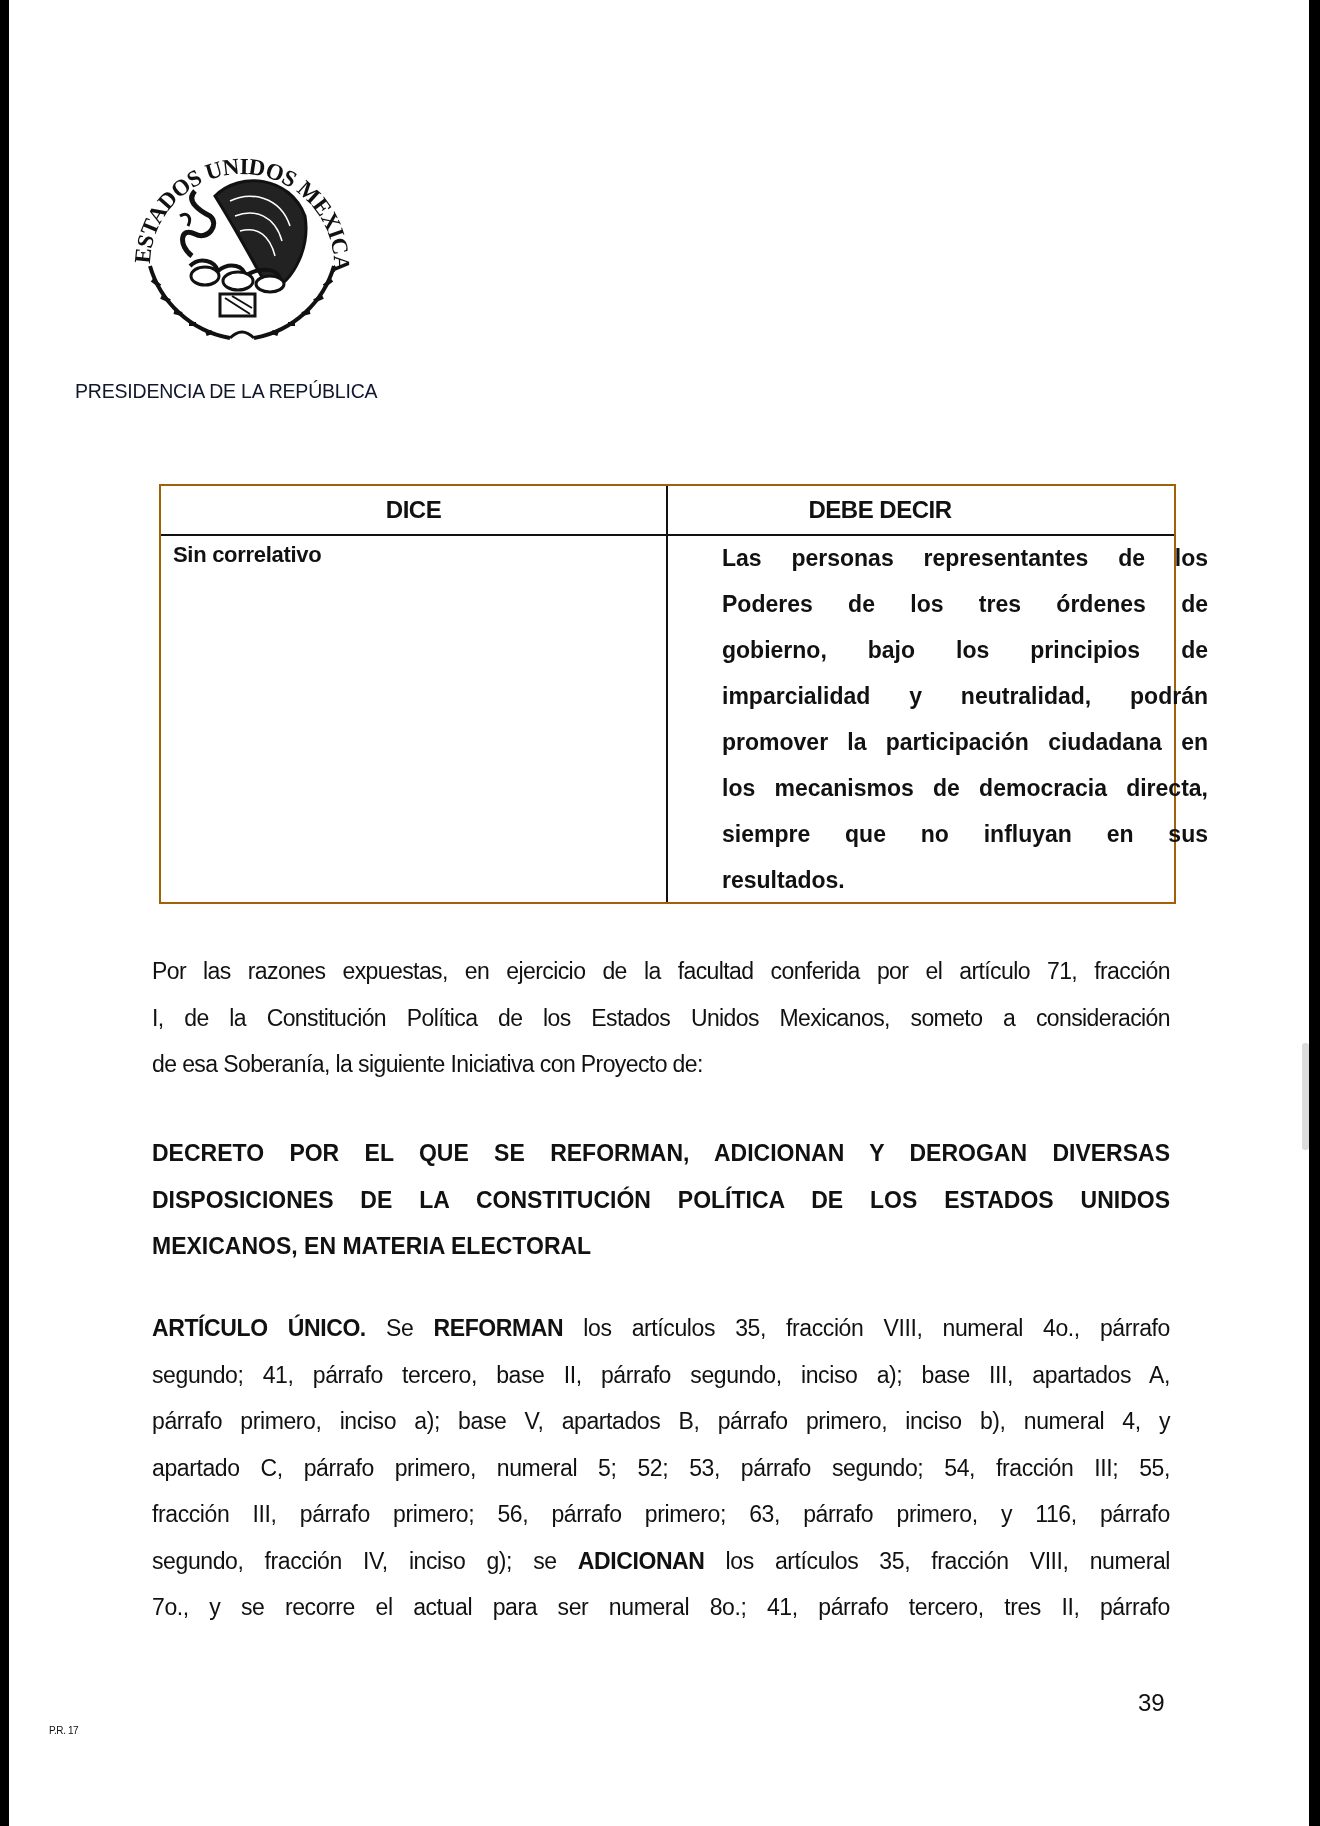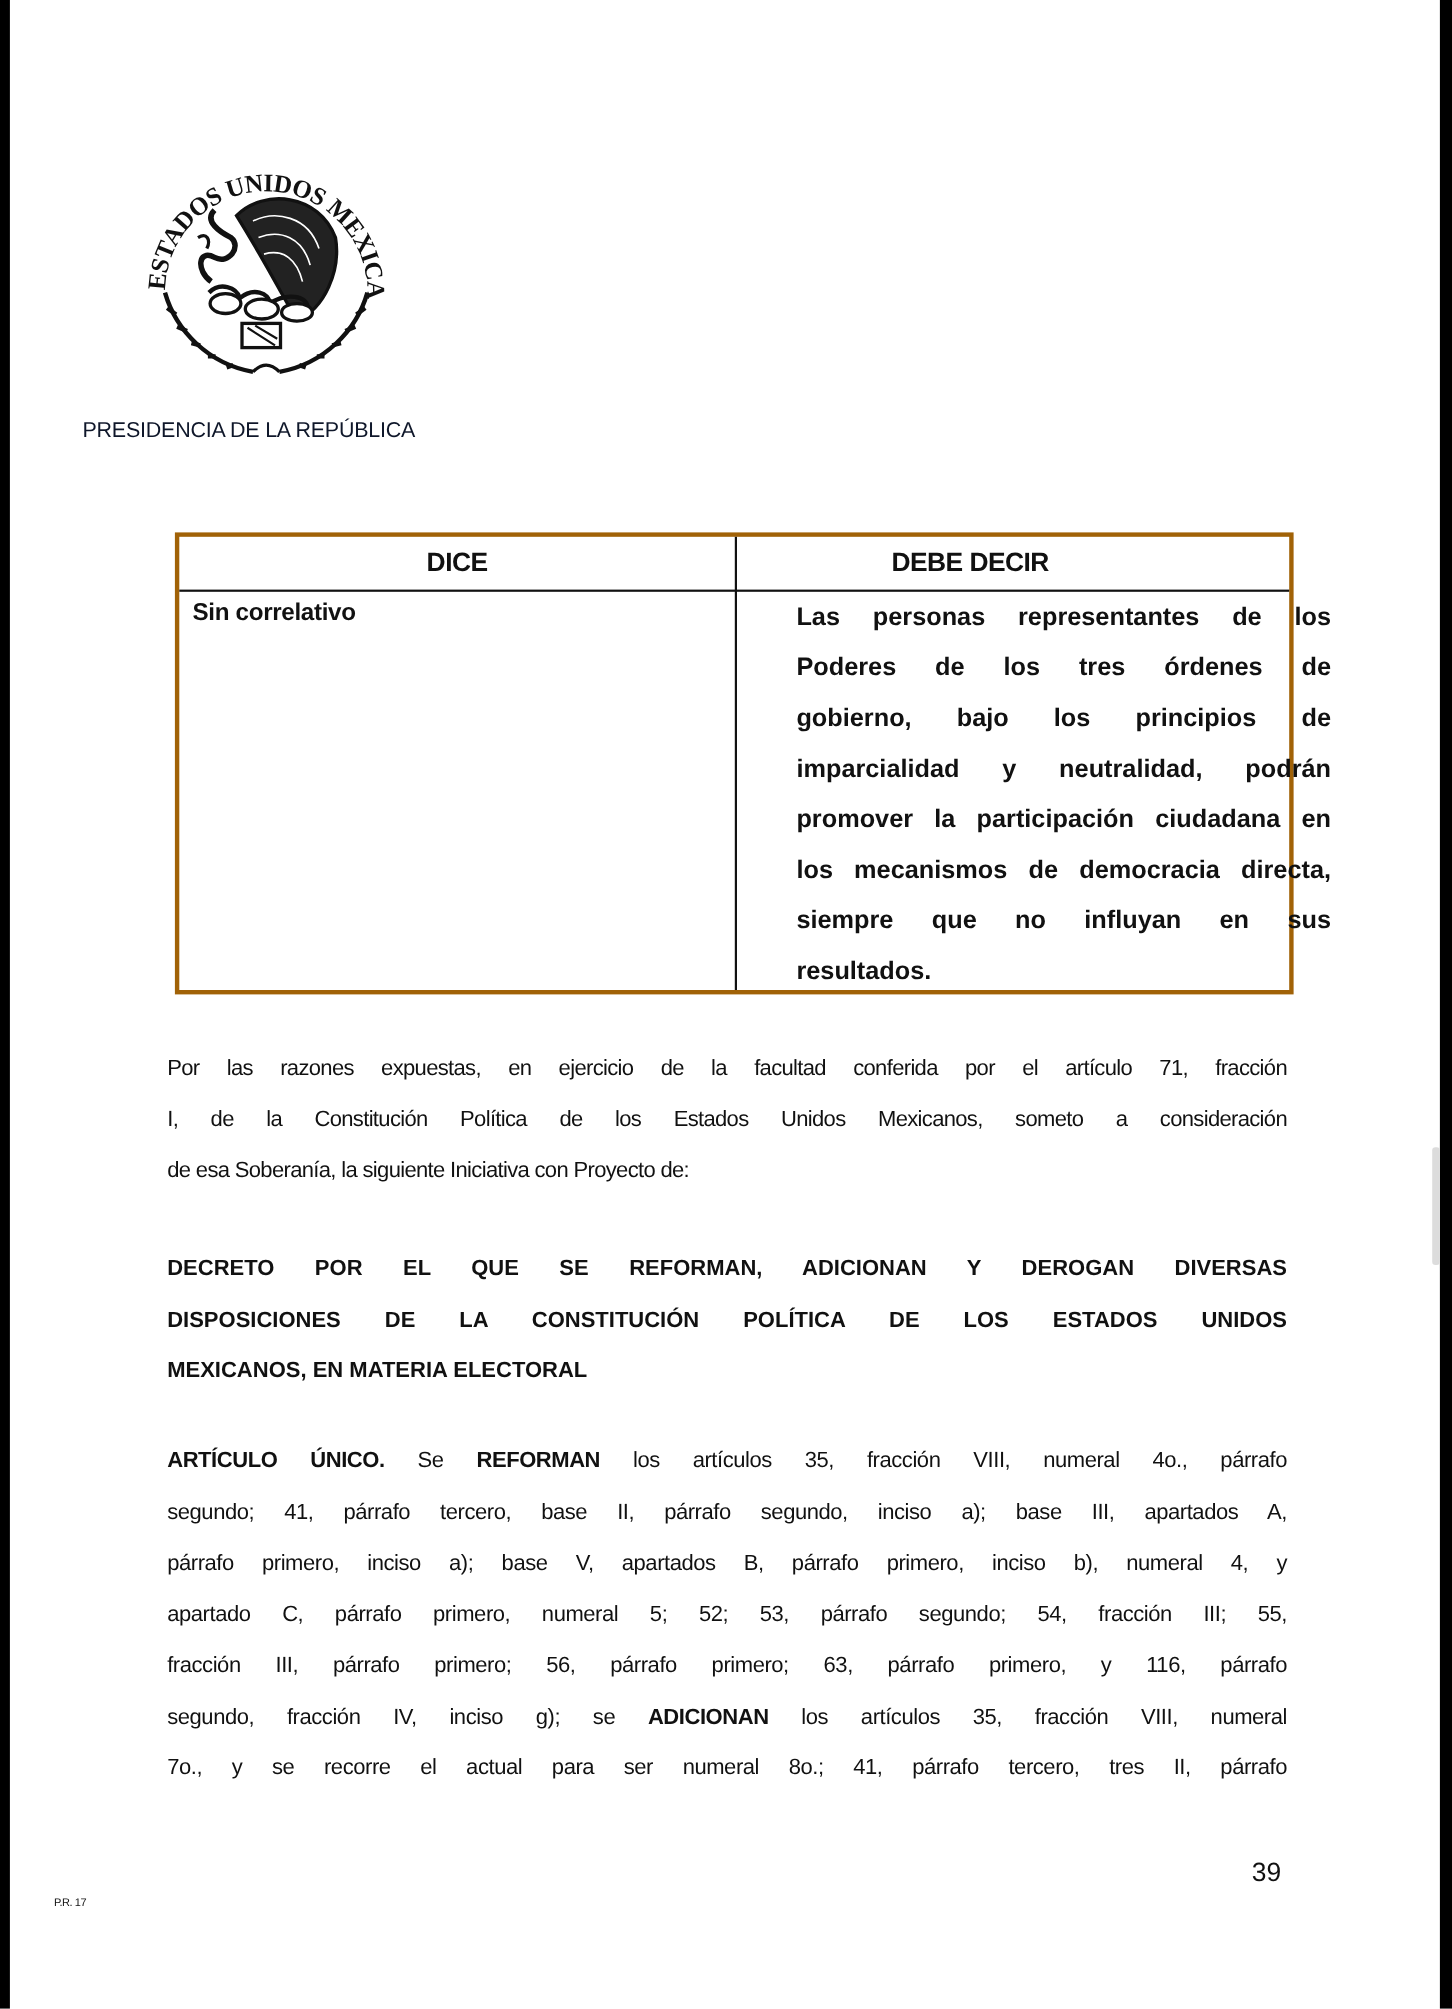--- a/index.html
+++ b/index.html
@@ -10,33 +10,33 @@
     color: #111;
   }
   .edge-left { position: absolute; left: 0; top: 0; width: 9px; height: 1826px; background: #000; }
   .edge-right { position: absolute; left: 1309px; top: 0; width: 11px; height: 1826px; background: #000; }
   .scroll-thumb { position: absolute; left: 1302px; top: 1043px; width: 7px; height: 107px; background: #dcdcdc; border-radius: 3px; }
 
   .emblem { position: absolute; left: 120px; top: 116px; width: 244px; height: 244px; }
   .presidencia { position: absolute; left: 75px; top: 380px; font-size: 19.5px; letter-spacing: -0.2px; color: #0f172a; white-space: nowrap; }
 
   
-  .cmp-table { position: absolute; left: 159px; top: 484px; width: 1017px; height: 420px; border: 4px solid #a16207; box-sizing: border-box; }
+  .cmp-table { position: absolute; left: 159px; top: 484px; width: 1017px; height: 420px; border: 2px solid #a16207; box-sizing: border-box; }
   .cmp-table .vdiv { position: absolute; left: 505px; top: 0; width: 2px; height: 100%; background: #111; }
   .cmp-table .hdiv { position: absolute; left: 0; top: 48px; width: 100%; height: 2px; background: #111; }
   .th { position: absolute; top: 10px; font-weight: bold; font-size: 24px; letter-spacing: -0.5px; text-align: center; }
   .th-dice { left: 0; width: 505px; }
   .th-debe { left: 507px; width: 424px; }
   .cell-left { position: absolute; left: 12px; top: 56px; font-weight: bold; font-size: 22px; letter-spacing: -0.3px; }
   .cell-right { position: absolute; left: 519px; top: 56px; width: 486px; margin-left: 42px; }
   .cell-right .ln { font-weight: bold; font-size: 23px; height: 46px; line-height: 32px; text-align: justify; text-align-last: justify; white-space: nowrap; }
   .cell-right .ln.last { text-align-last: left; }
 
   .para { position: absolute; left: 152px; width: 1018px; }
-  .para .ln { font-size: 20px; height: 46.5px; line-height: 30px; text-align: justify; text-align-last: justify; white-space: nowrap; letter-spacing: -0.6px; }
+  .para .ln { font-size: 23px; height: 46.5px; line-height: 30px; text-align: justify; text-align-last: justify; white-space: nowrap; letter-spacing: -0.6px; }
   .para .ln.last { text-align-last: left; }
   .p-intro { top: 956px; }
   .p-decreto { top: 1138px; }
   .p-decreto .ln { font-weight: bold; letter-spacing: 0; }
   .p-articulo { top: 1313px; }
   .p-articulo .ln { letter-spacing: -0.4px; }
   b.kw { font-weight: bold; }
 
   .page-number { position: absolute; left: 1138px; top: 1689px; font-size: 24px; }
   .doc-code { position: absolute; left: 49px; top: 1725px; font-size: 10px; letter-spacing: -0.4px; }

